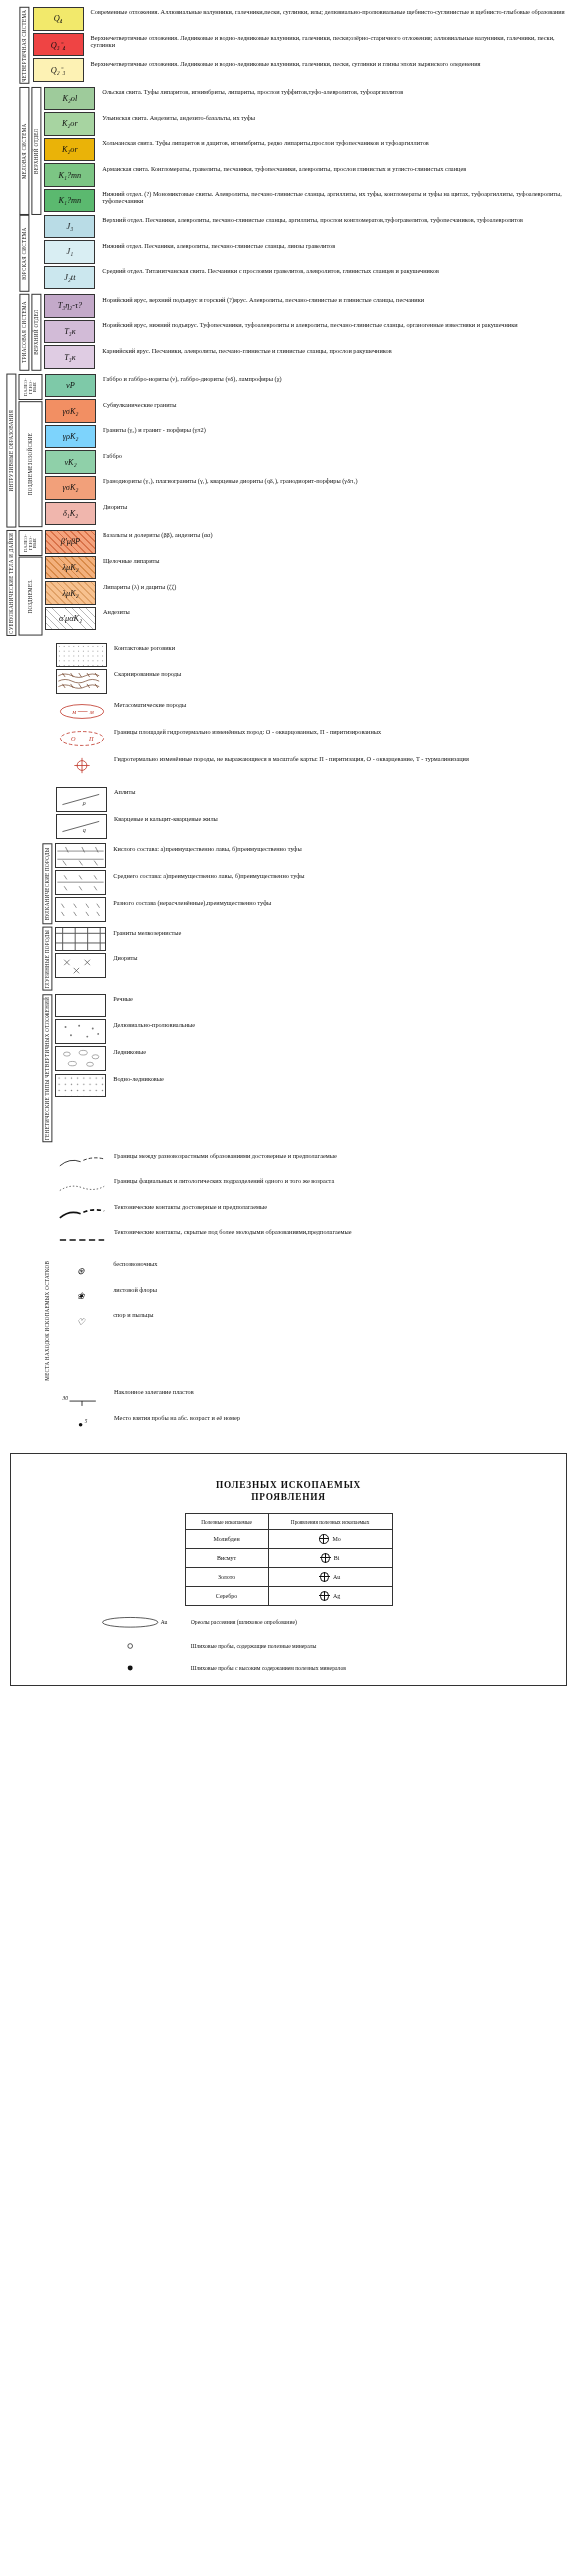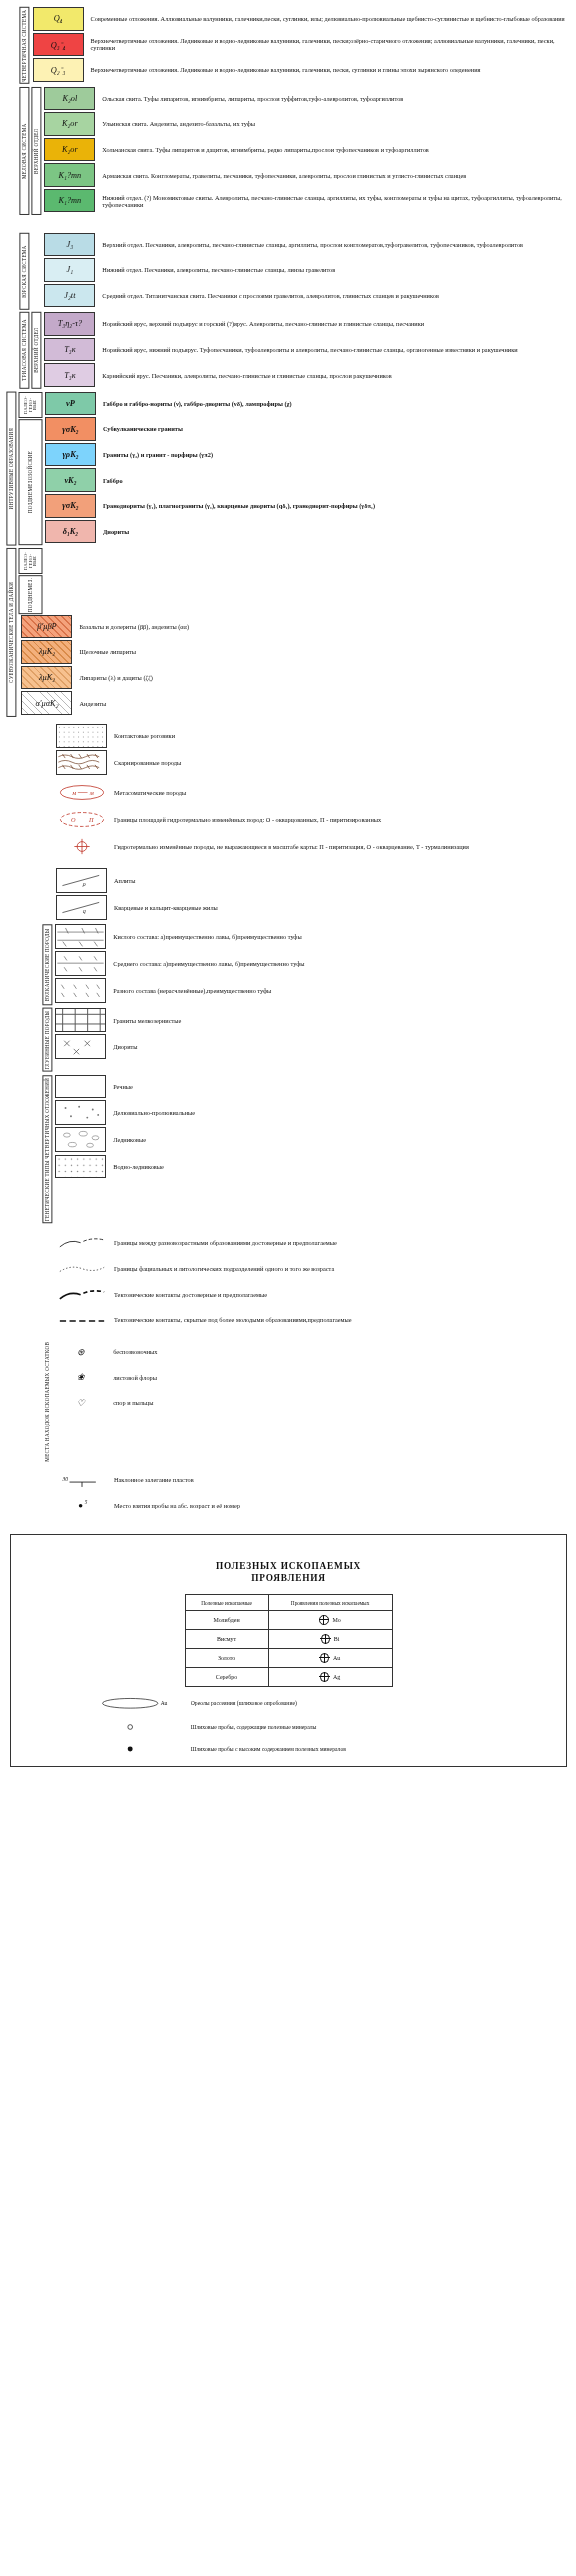--- a/index.html
+++ b/index.html
@@ -5,21 +5,21 @@
   html,body{margin:0;padding:0;}
   body{
     width:577px;
     background:#ffffff;
     font-family:"Liberation Serif", serif;
     color:#111;
   }
   .page{position:relative;width:577px;min-height:2576px;box-sizing:border-box;padding:7px 0 14px 0;}
 
   
-  .lrow{display:flex;align-items:center;margin:0 0 2.1px 0;}
+  .lrow{display:flex;align-items:flex-start;margin:0 0 2.1px 0;}
   .lrow .swatch{
     width:51px;min-height:23.5px;border:0.7px solid #333;box-sizing:border-box;
     display:flex;align-items:center;justify-content:center;
     font-size:8.3px;font-style:italic;color:#111;position:relative;overflow:hidden;
   }
   .lrow .swatch.noborder{border:none;}
   .lrow .desc{
     flex:1;padding:1.4px 5.5px 1.4px 7px;font-size:6.3px;line-height:1.13;
     display:flex;align-items:center;text-align:left;
   }
@@ -112,21 +112,21 @@
         <div class="swatch" style="background:#7cc584">K₁?mn</div>
         <div class="desc">Армаиская свита. Конгломераты, гравелиты, песчаники, туфопесчаники, алевролиты, прослои глинистых и углисто-глинистых сланцев</div>
       </div>
       <div class="lrow">
         <div class="swatch" style="background:#5bb96f">K₁?mn</div>
         <div class="desc">Нижний отдел. (?) Мономиктовые свиты. Алевролиты, песчано-глинистые сланцы, аргиллиты, их туфы, конгломераты и туфы на щитах, туфоаргиллиты, туфоалевролиты, туфопесчаники</div>
       </div>
     </div>
   </div>
 
-  <div class="grp" style="margin-top:18px;">
+  <div class="grp" style="margin-top:0;">
     <div class="rail w1" style="margin-left:19.4px;">ЮРСКАЯ СИСТЕМА</div>
     <div class="railspace" style="margin-left:1.4px;"></div>
     <div class="block" style="margin-left:2.8px;">
       <div class="lrow">
         <div class="swatch" style="background:#b9dce6">J₃</div>
         <div class="desc">Верхний отдел. Песчаники, алевролиты, песчано-глинистые сланцы, аргиллиты, прослои конгломератов,туфогравелитов, туфопесчаников, туфоалевролитов</div>
       </div>
       <div class="lrow">
         <div class="swatch" style="background:#d9eef3">J₁</div>
         <div class="desc">Нижний отдел. Песчаники, алевролиты, песчано-глинистые сланцы, линзы гравелитов</div>
@@ -157,21 +157,21 @@
     </div>
   </div>
 
   <div class="grp" style="margin-top:2.8px;">
     <div class="rail w1" style="margin-left:5.5px;">ИНТРУЗИВНЫЕ ОБРАЗОВАНИЯ</div>
     <div class="block" style="margin-left:2.8px;display:flex;">
       <div style="display:flex;flex-direction:column;width:23.5px;">
         <div class="rail plain" style="border:0.7px solid #333;height:26px;width:23.5px;font-size:4.3px;">ПАЛЕО-ГЕНО-ВЫЕ</div>
         <div class="rail plain" style="border:0.7px solid #333;flex:1;width:23.5px;margin-top:1.4px;">ПОЗДНЕМЕЗОЗОЙСКИЕ</div>
       </div>
-      <div class="block" style="margin-left:2.8px;font-weight:bold;">
+      <div class="block" style="margin-left:2.8px;">
         <div class="lrow">
           <div class="swatch" style="background:#7ec9a8">νP</div>
           <div class="desc">Габбро и габбро-нориты (ν), габбро-диориты (νδ), лампрофиры (χ)</div>
         </div>
         <div class="lrow">
           <div class="swatch" style="background:#f28f63">γσK₂</div>
           <div class="desc">Субвулканические граниты</div>
         </div>
         <div class="lrow">
           <div class="swatch" style="background:#7dd3fc">γρK₂</div>
@@ -188,21 +188,21 @@
         <div class="lrow">
           <div class="swatch" style="background:#f0b6ad">δ₁K₂</div>
           <div class="desc">Диориты</div>
         </div>
       </div>
     </div>
   </div>
 
   <div class="grp" style="margin-top:2.8px;">
     <div class="rail w1" style="margin-left:5.5px;">СУБВУЛКАНИЧЕСКИЕ ТЕЛА И ДАЙКИ</div>
-    <div class="block" style="margin-left:2.8px;display:flex;flex-direction:column;">
+    <div class="block" style="margin-left:2.8px;display:flex;">
       <div style="display:flex;flex-direction:column;width:23.5px;">
         <div class="rail plain" style="border:0.7px solid #333;height:26px;width:23.5px;font-size:4.3px;">ПАЛЕО-ГЕНО-ВЫЕ</div>
         <div class="rail plain" style="border:0.7px solid #333;flex:1;width:23.5px;margin-top:1.4px;">ПОЗДНЕМЕЗ.</div>
       </div>
       <div class="block" style="margin-left:2.8px;">
         <div class="lrow">
           <div class="swatch" style="background:
              repeating-linear-gradient(45deg,#f4a27c 0 3.5px,#d9734a 3.5px 4.8px);">β′μβP</div>
           <div class="desc">Базальты и долериты (ββ), андезиты (αα)</div>
         </div>

